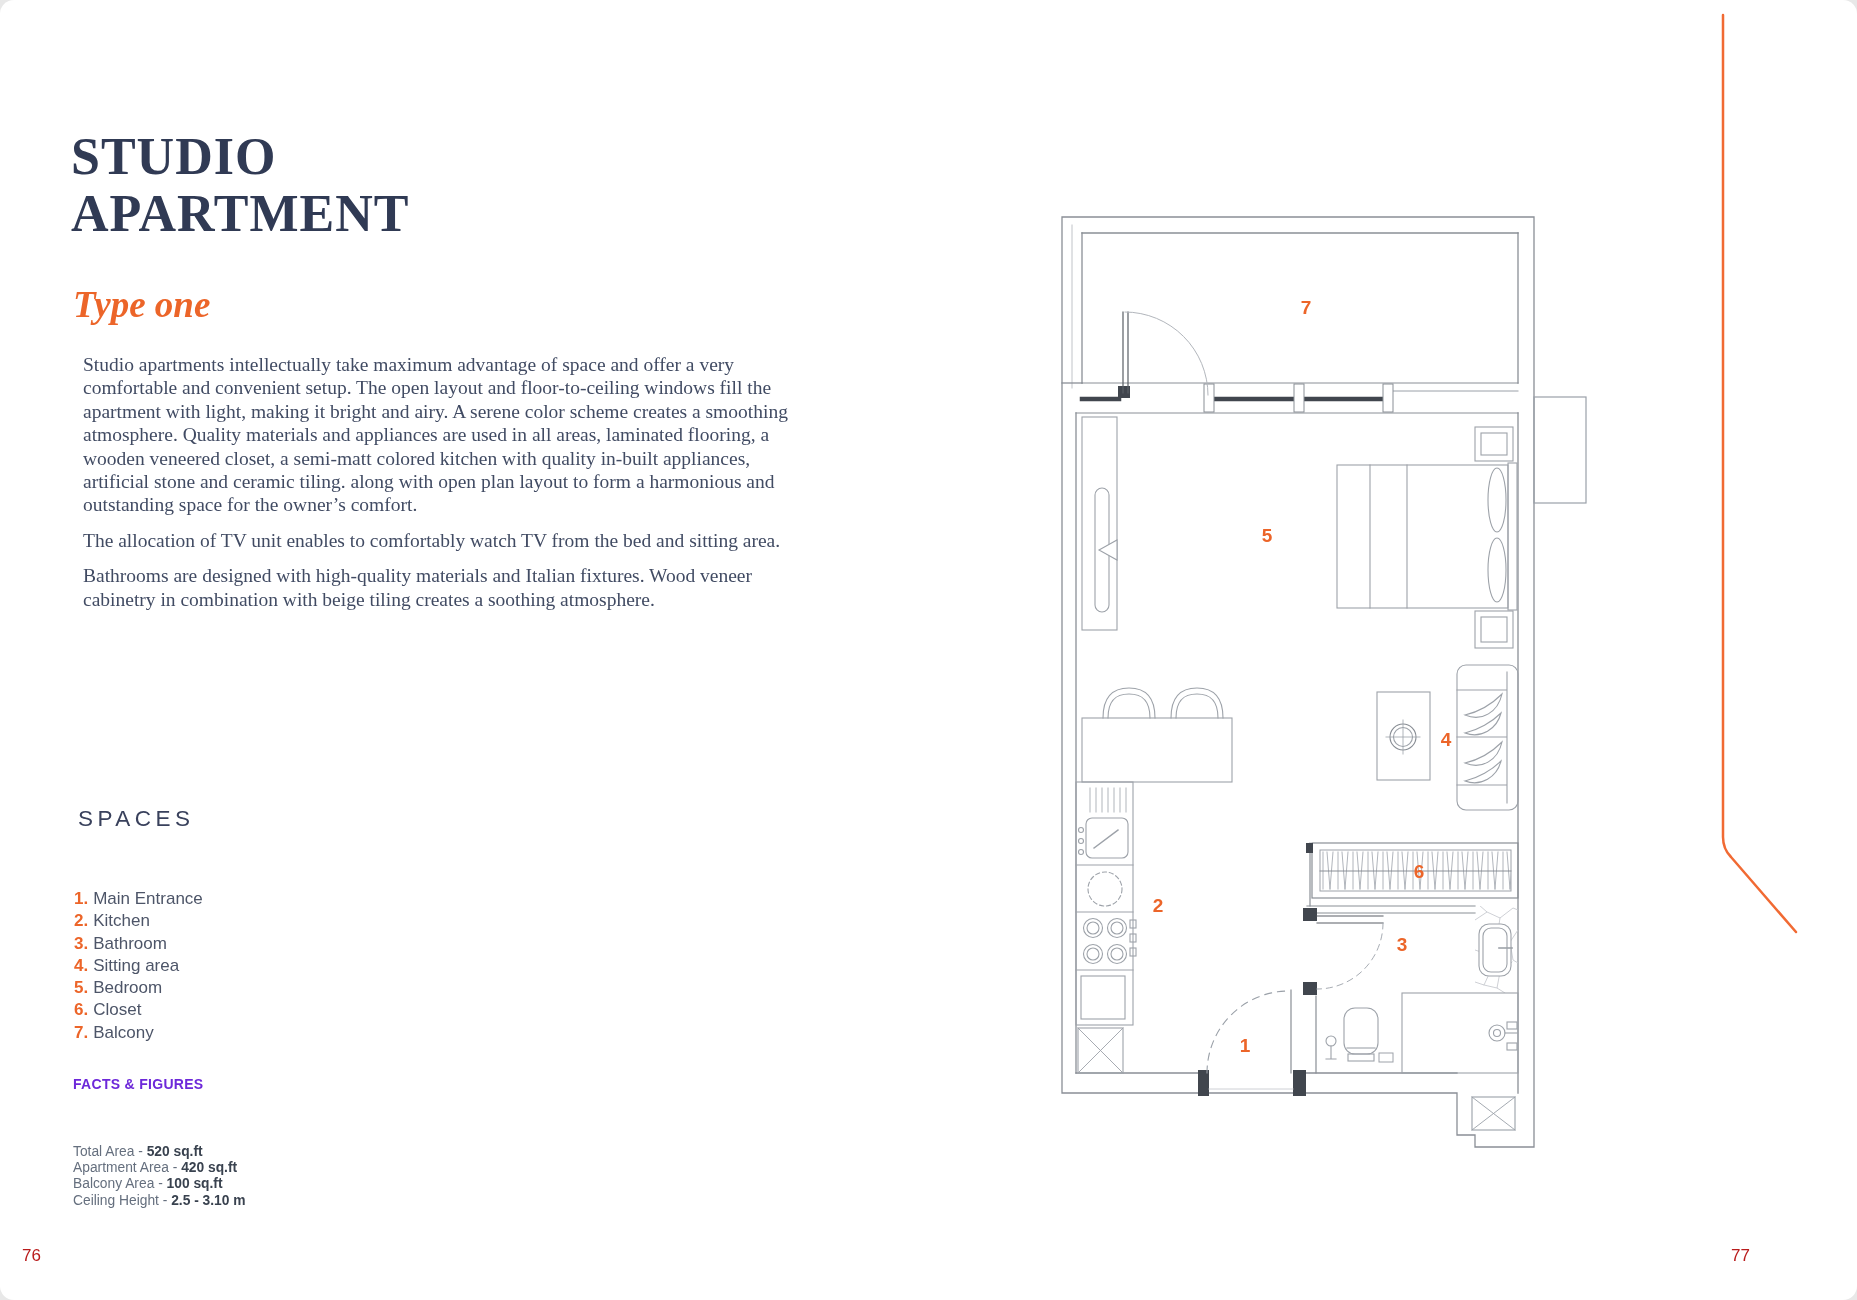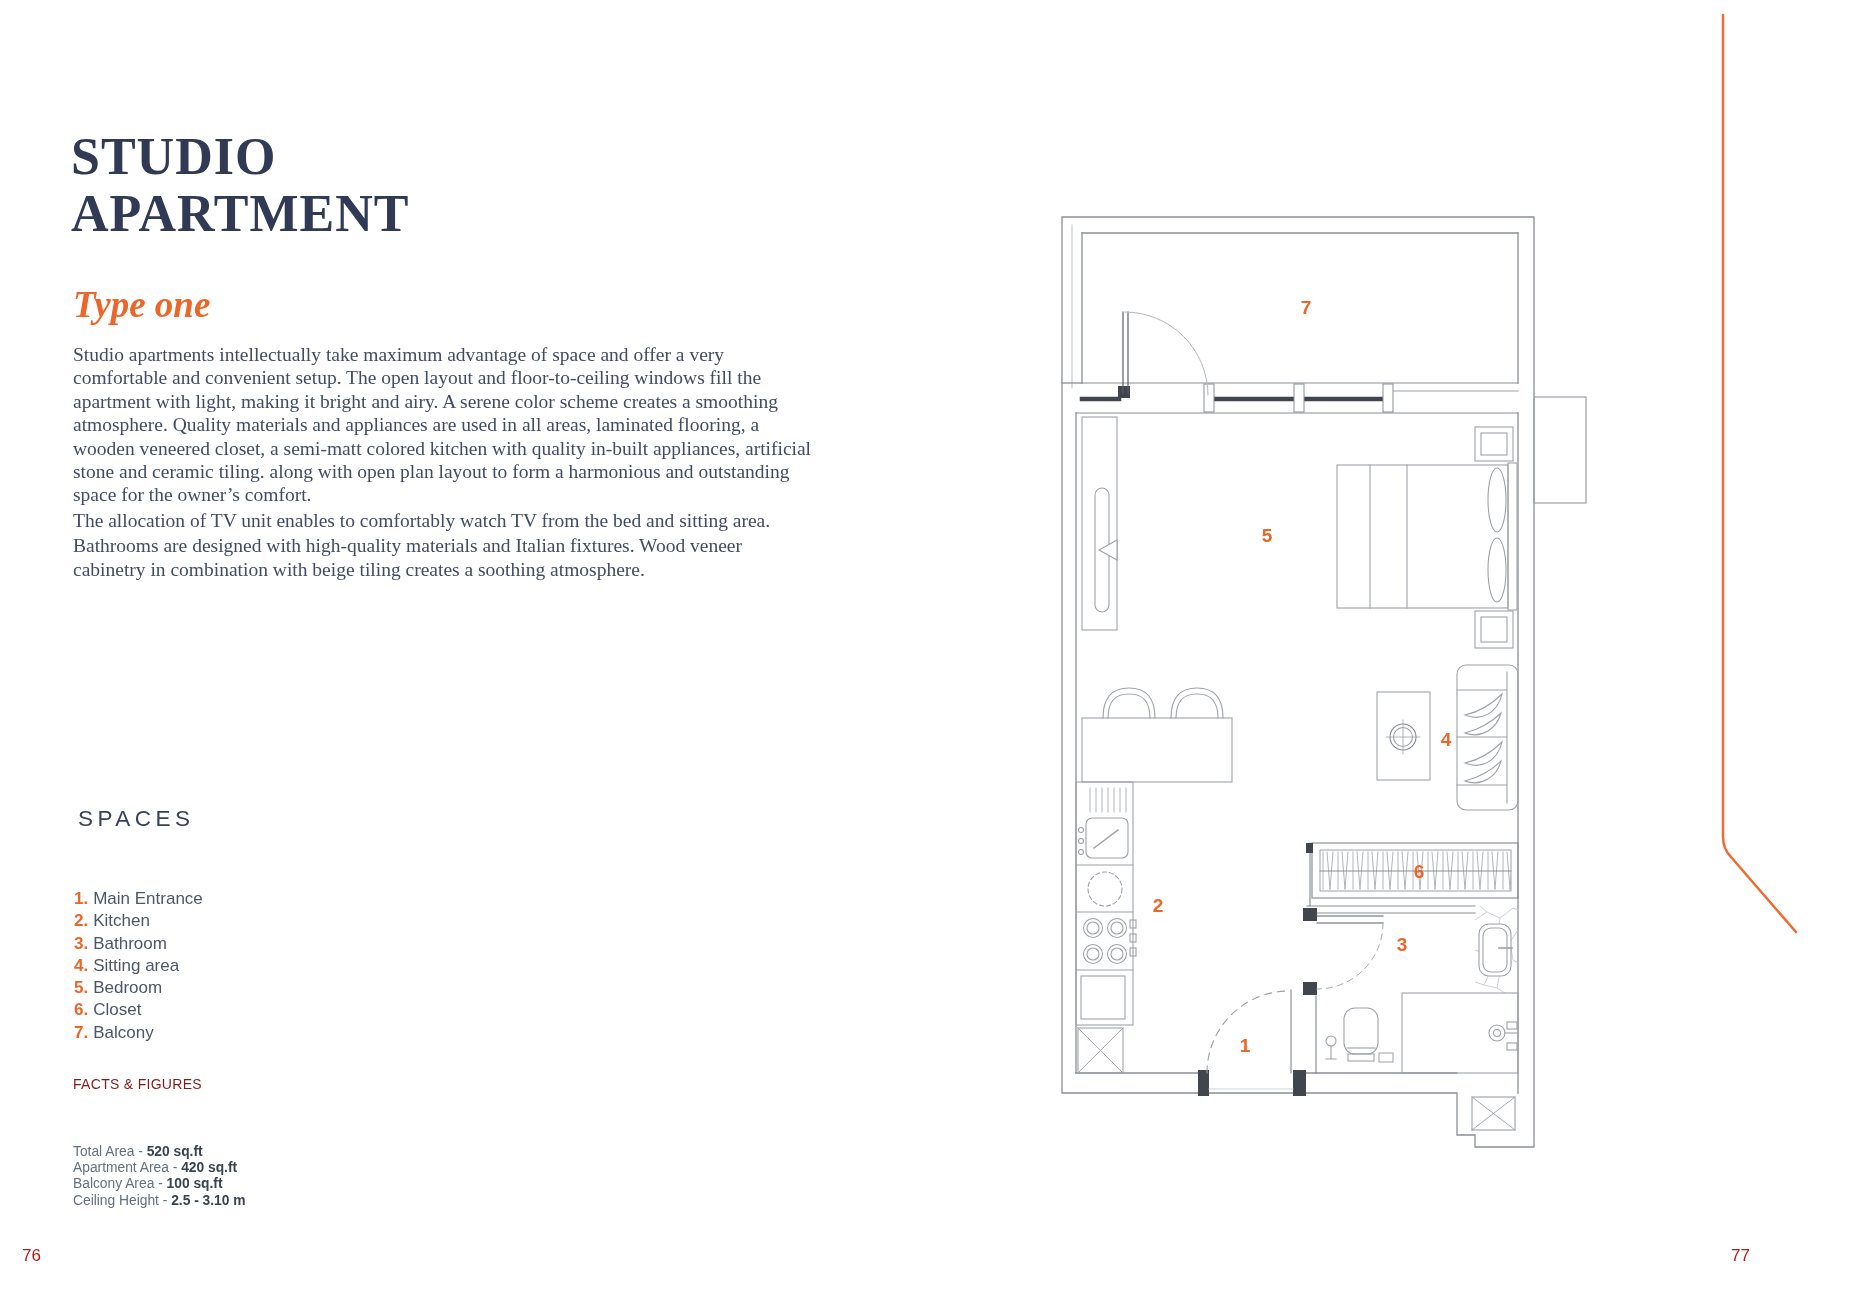--- a/index.html
+++ b/index.html
@@ -2,20 +2,21 @@
 <html><head>
 <meta charset="utf-8">
 <style>
   html,body{margin:0;padding:0;background:#e8e8e8;}
   .page{
     position:relative;
     width:1857px;height:1300px;
     background:#ffffff;
     overflow:hidden;
     font-family:"Liberation Sans", sans-serif;
+    border-radius:14px;
   }
   
   .title{
     position:absolute;left:71px;top:128px;
     font-family:"Liberation Serif", serif;
     font-weight:700;
     font-size:52px;line-height:57px;
     letter-spacing:1px;
     color:#303a54;
   }
@@ -25,35 +26,35 @@
     font-style:italic;font-weight:700;
     font-size:37px;
     color:#ec6529;
   }
   .description{
     position:absolute;left:71px;top:341px;width:748px;
     font-family:"Liberation Serif", serif;
     font-size:19.5px;line-height:23.4px;
     color:#414b63;
   }
-  .description p{margin:2px;}
+  .description p{margin:12px;}
   .spaces-heading{
     position:absolute;left:78px;top:806px;
     font-size:22.5px;letter-spacing:4.5px;
     font-weight:500;color:#39415c;
   }
   .spaces-list{
     position:absolute;left:74px;top:888px;
     font-size:17px;line-height:22.3px;color:#4d5568;
   }
   .spaces-list .num{color:#ec6529;font-weight:700;margin-right:5px;}
   .facts-heading{
     position:absolute;left:73px;top:1076px;
-    font-size:14px;font-weight:400;letter-spacing:0.3px;
-    color:#7f1d1d;
+    font-size:14px;font-weight:700;letter-spacing:0.3px;
+    color:#6d28d9;
   }
   .facts-list{
     position:absolute;left:73px;top:1106px;
     font-size:13.8px;line-height:16.2px;margin-top:38px;
   }
   .facts-list .flabel{color:#656f7e;}
   .facts-list .fvalue{color:#39424f;font-weight:700;}
   .pagenum{
     position:absolute;top:1246px;
     font-size:17px;color:#b91c1c;

